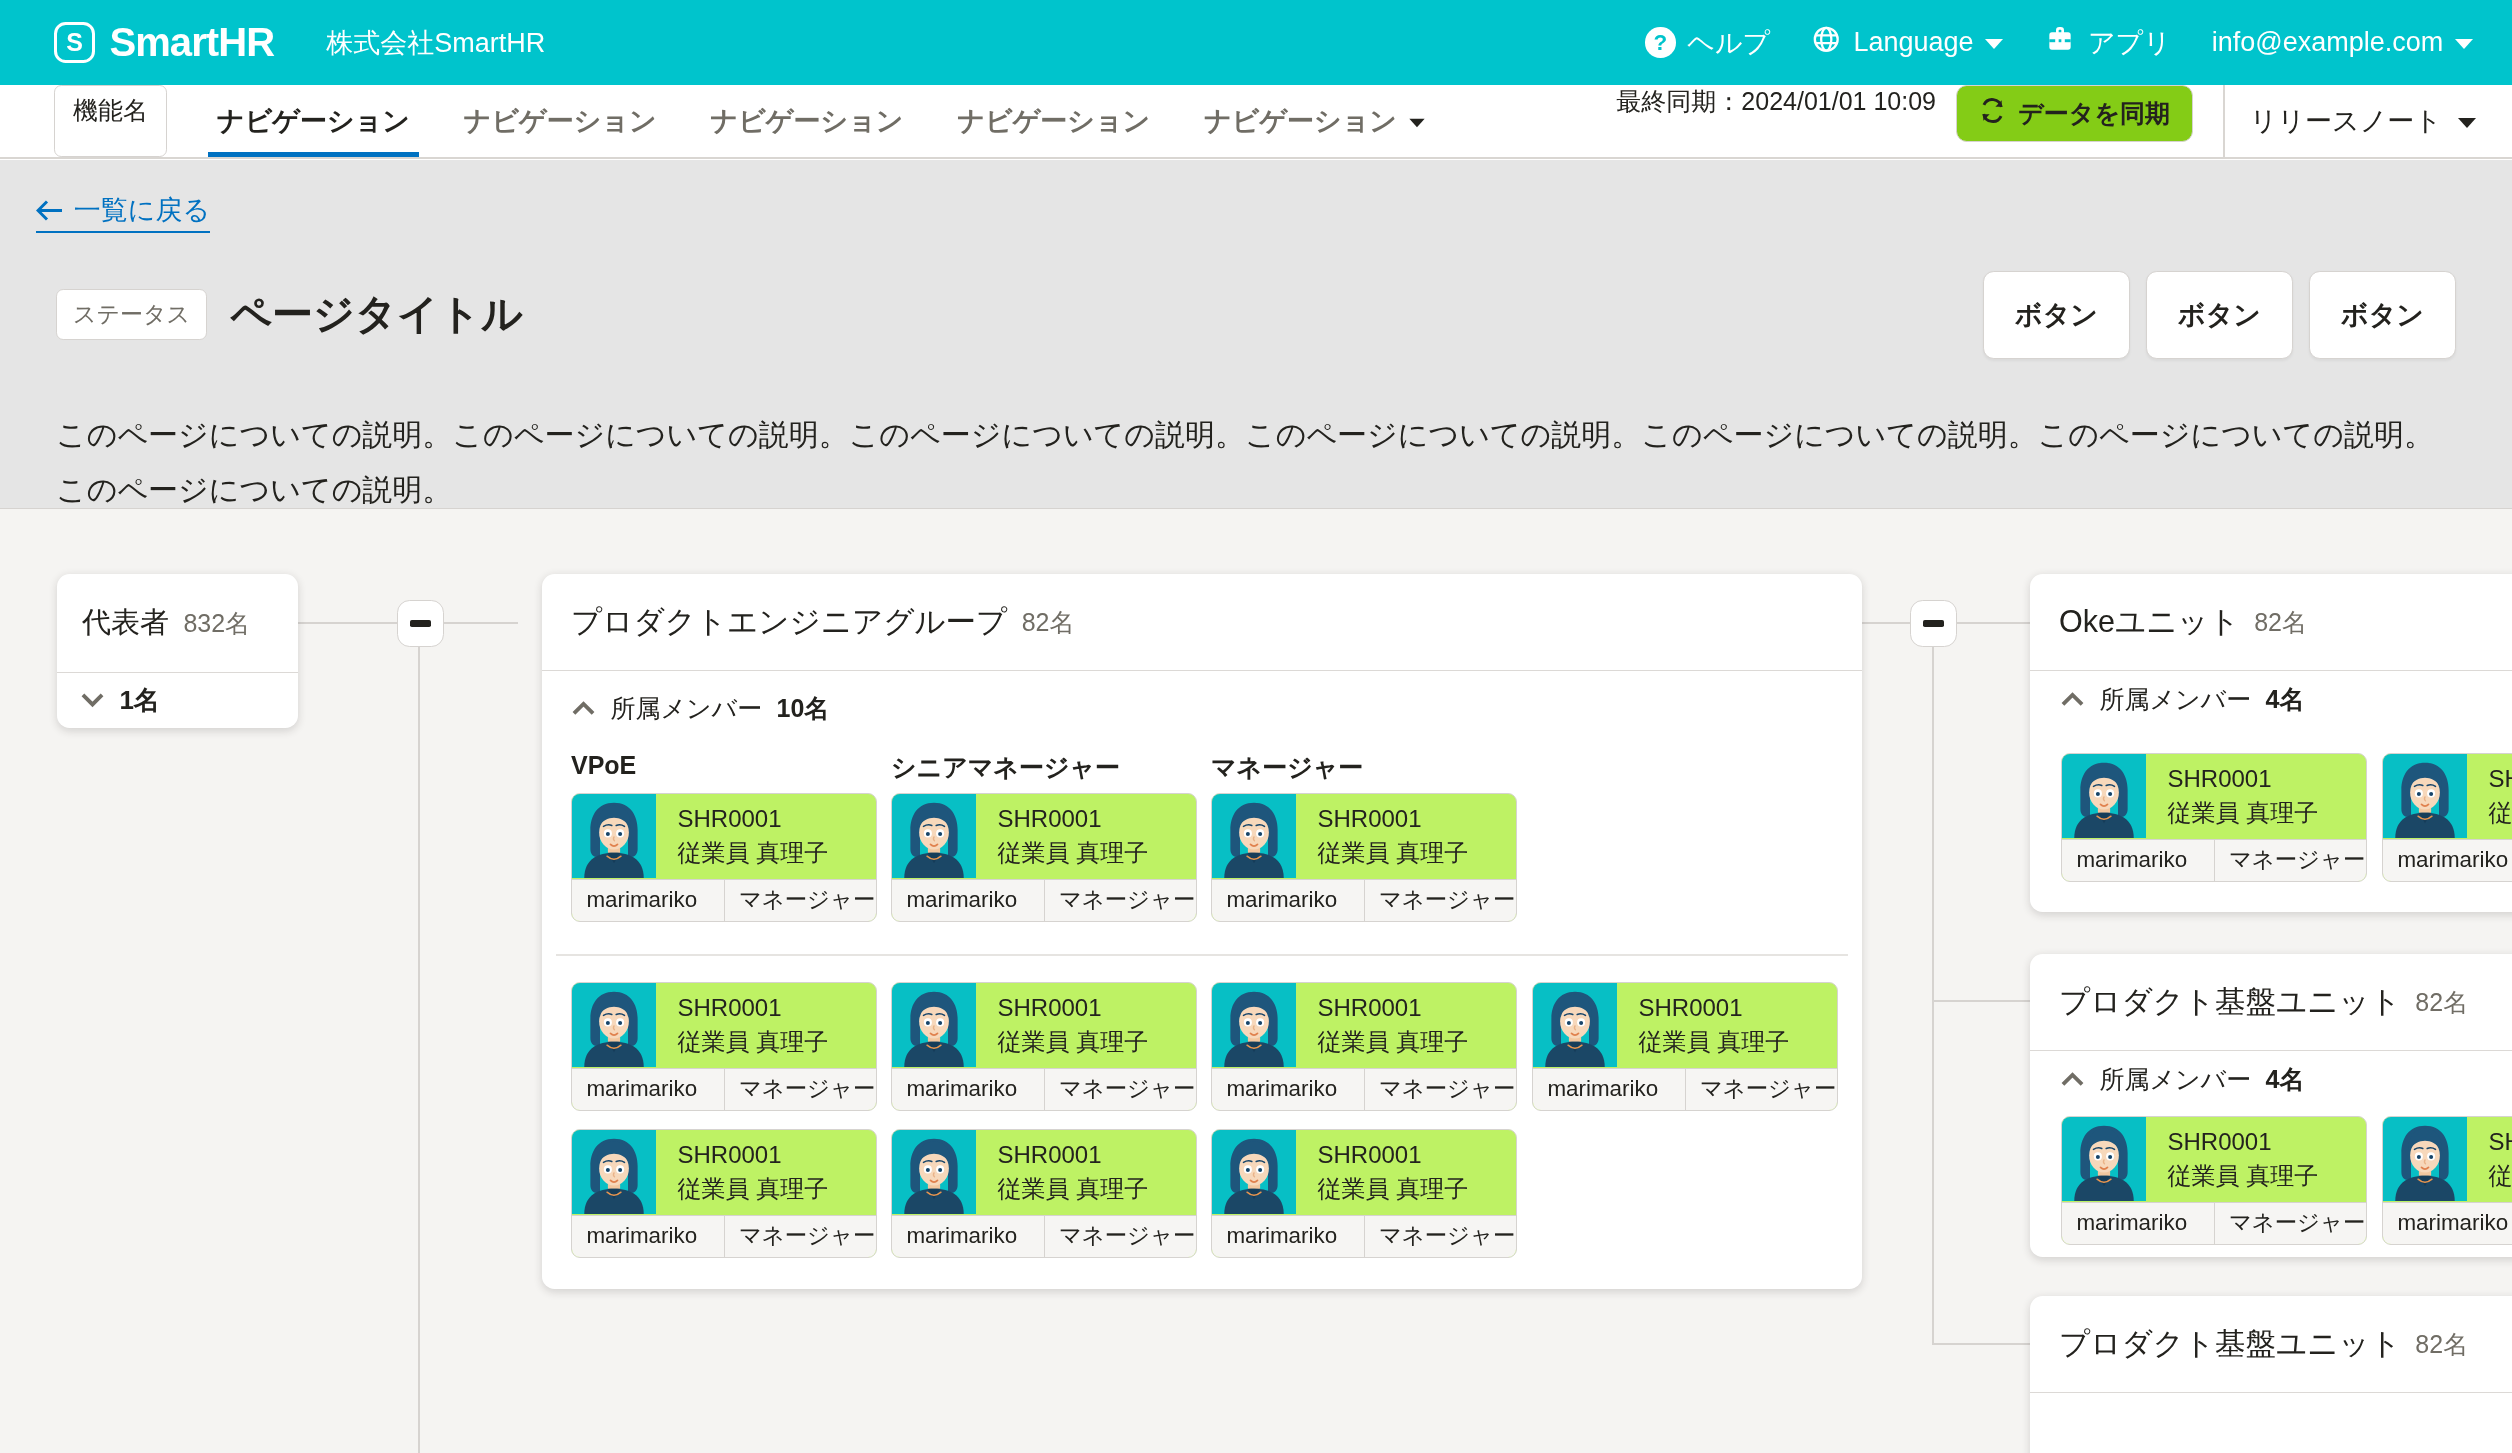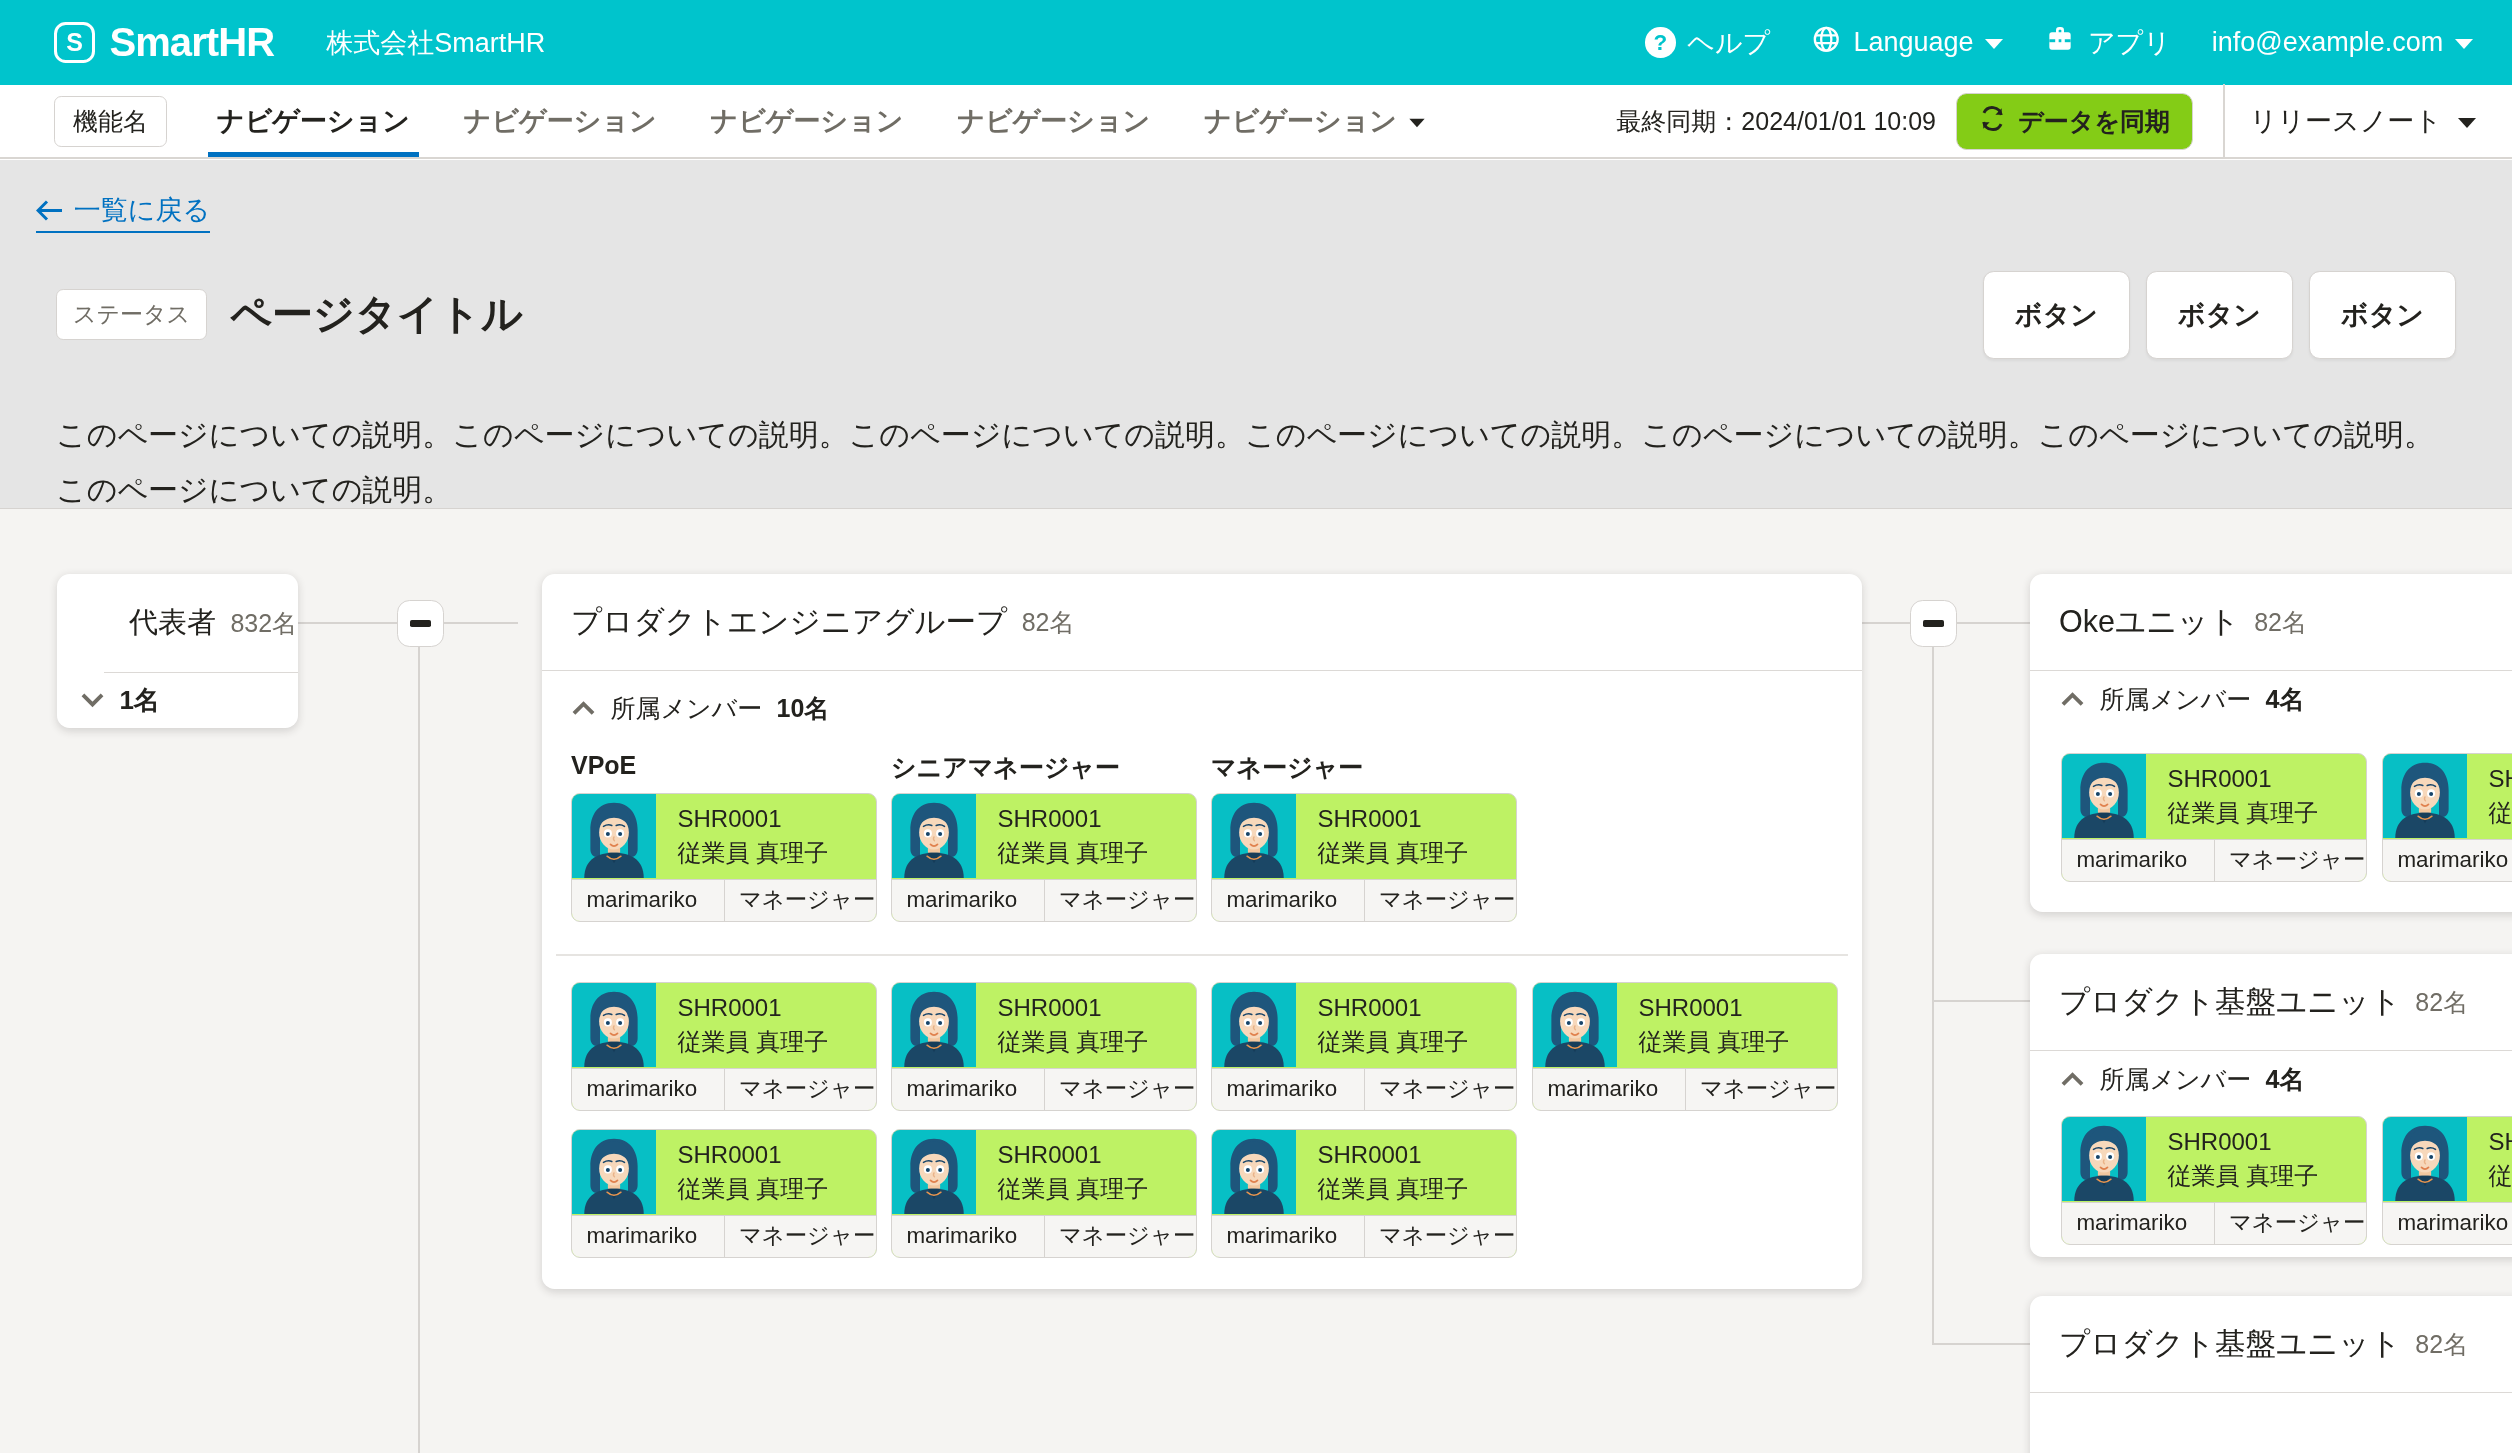--- a/index.html
+++ b/index.html
@@ -18,21 +18,21 @@
   .hdr-right{margin-left:auto;display:flex;align-items:center;gap:41px;font-size:27px;}
   .hdr-item{display:flex;align-items:center;gap:11.7px;cursor:pointer;}
   .help-badge{width:30.5px;height:30.5px;background:#fff;color:#00c4cc;border-radius:50%;
     font-weight:bold;font-size:22.4px;display:flex;align-items:center;justify-content:center;}
   .caret{width:0;height:0;border-left:9px solid transparent;border-right:9px solid transparent;
     border-top:10.8px solid #fff;margin-top:3.6px;}
   .caret.dark{border-top-color:#23221e;}
 
   
   .global-nav{position:absolute;top:85px;left:0;right:0;height:74px;background:#fff;
-    border-bottom:2.7px solid #d9d6d2;display:flex;align-items:center;
+    border-bottom:2.7px solid #d9d6d2;display:flex;
     padding:0 36px 0 54px;box-sizing:border-box;}
   .feature-badge{border:1.8px solid #d6d3d0;border-radius:7.2px;padding:8px 18px;font-size:25px;
     color:#23221e;background:#fff;}
   .tabs{display:flex;height:100%;margin-left:23px;}
   .tab{position:relative;display:flex;align-items:center;gap:10.8px;padding:0 27px;
     font-size:27px;font-weight:bold;color:#706d65;cursor:pointer;}
   .tab.active{color:#23221e;}
   .tab.active::after{content:"";position:absolute;left:18px;right:18px;bottom:0;height:5.4px;background:#0071c1;}
   .sync-label{font-size:25px;margin-left:auto;}
   .sync-btn{display:flex;align-items:center;gap:10.8px;border:1.8px solid #d6d3d0;background:#84cc16;
@@ -61,21 +61,21 @@
   .cline{position:absolute;background:#d6d3d0;}
   .minus-btn{position:absolute;width:47px;height:47px;background:#fff;border:1.8px solid #d6d3d0;
     border-radius:12.6px;box-sizing:border-box;display:flex;align-items:center;justify-content:center;
     cursor:pointer;z-index:3;}
   .minus-bar{width:21.5px;height:6.3px;background:#23221e;border-radius:1.8px;}
   .card{position:absolute;background:#fff;border-radius:12.6px;box-shadow:0 2.7px 9px rgba(35,34,30,.16);z-index:2;}
   .count{color:#706d65;font-size:25px;margin-left:14.4px;font-weight:normal;}
 
   .rep-card{left:57px;top:65px;width:241px;height:154px;}
   .rep-title{height:99px;display:flex;align-items:center;padding-left:25px;
-    border-bottom:1.8px solid #dcd9d6;box-sizing:border-box;font-size:29px;margin-left:47px;}
+    border-bottom:1.8px solid #dcd9d6;box-sizing:border-box;font-size:29px;}
   .rep-foot{height:54px;display:flex;align-items:center;gap:14.4px;padding-left:23px;
     font-size:26px;font-weight:bold;cursor:pointer;}
 
   .group-card{box-sizing:border-box;}
   .g-title{height:97px;display:flex;align-items:center;padding-left:29px;font-size:30.5px;
     border-bottom:1.8px solid #dcd9d6;box-sizing:border-box;}
   .main-group{left:518px;top:65px;width:1320px;height:715px;margin-left:24px;}
   .side-card{left:2030px;width:538px;}
 
   .members-row{position:absolute;display:flex;align-items:center;gap:14.4px;font-size:25px;cursor:pointer;}

